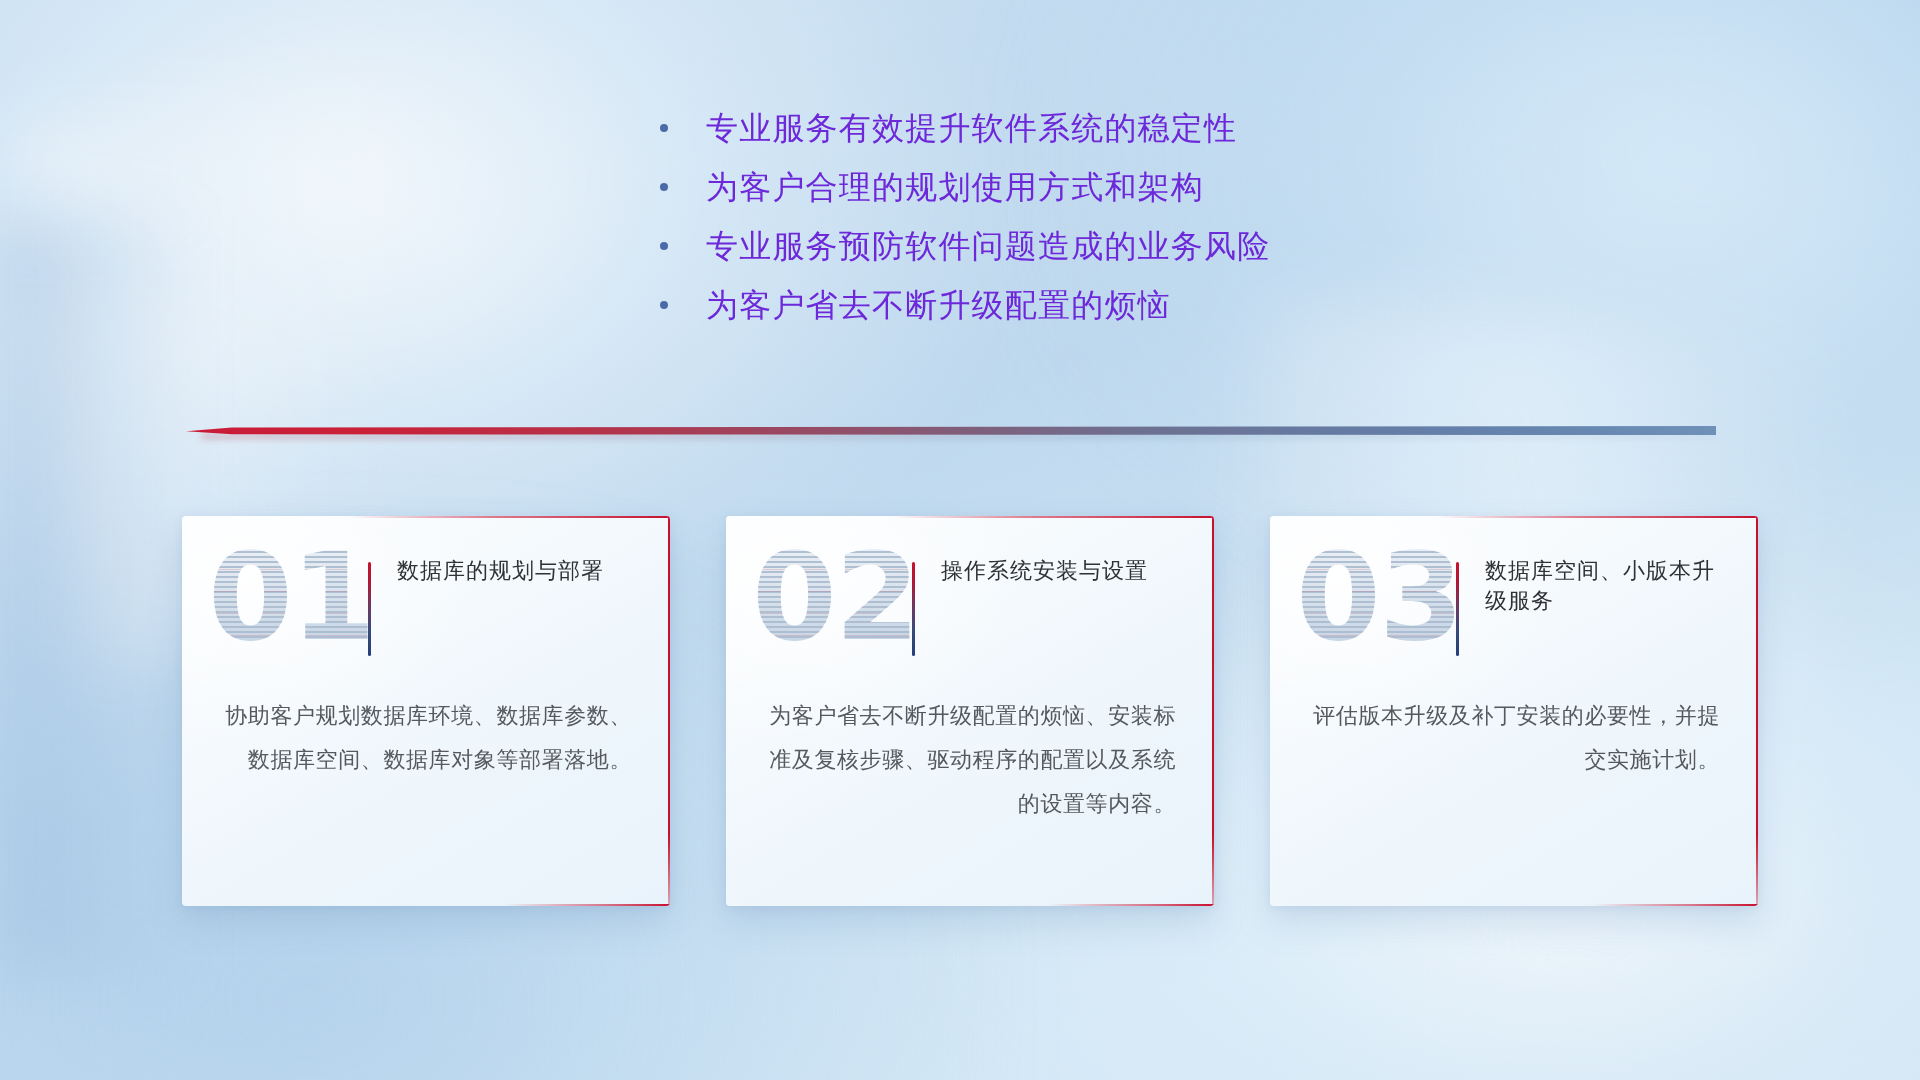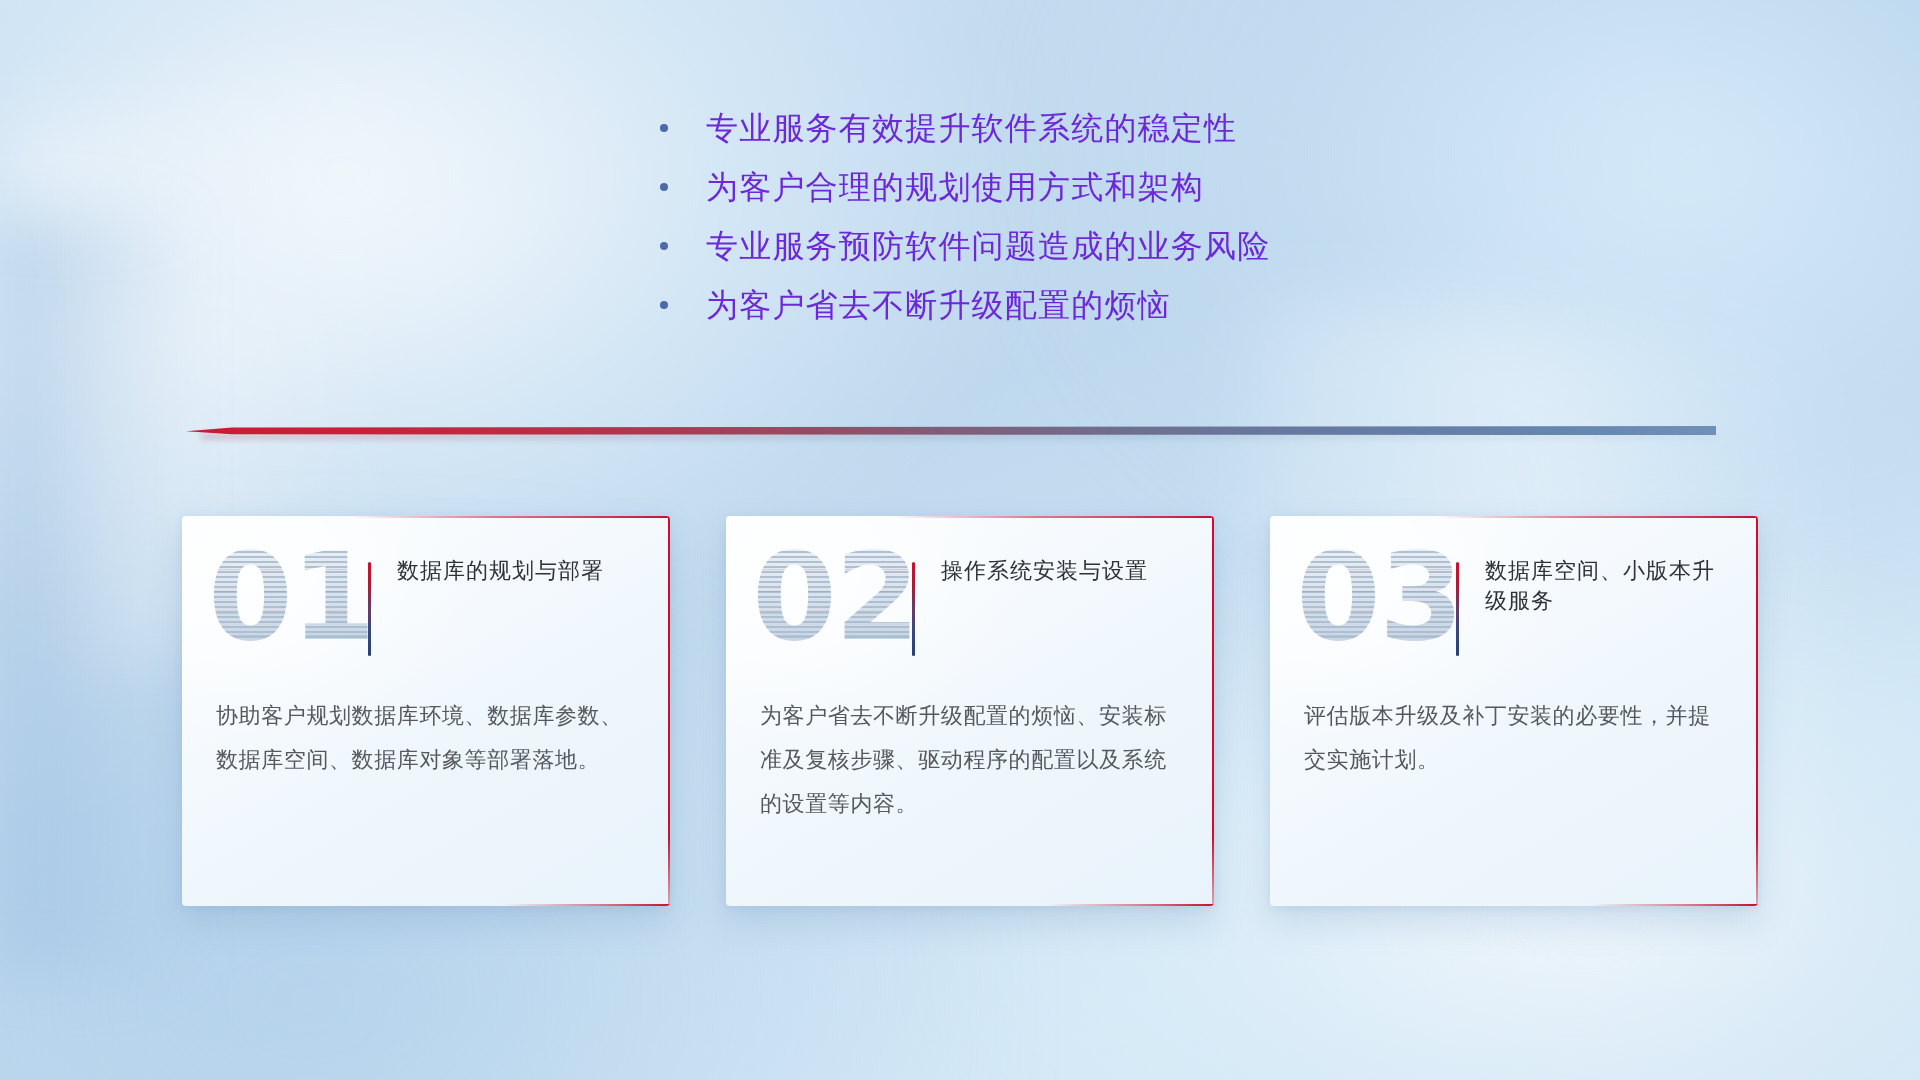--- a/index.html
+++ b/index.html
@@ -192,20 +192,21 @@
     letter-spacing:1px; font-weight:400;
     padding-top:6px;
   }
 
   .card-body {
     position:relative;
     padding:6px 38px 0 34px;
     font-size:22px; line-height:2.0;
     color:#55595e; letter-spacing:.6px;
     font-weight:400;
+    text-align:right;
   }
 </style>
 </head>
 <body>
 
 <div class="bg">
   <div class="bg-base"></div>
   <div class="bg-glow-a"></div>
   <div class="bg-glow-b"></div>
   <div class="bg-glow-c"></div>

